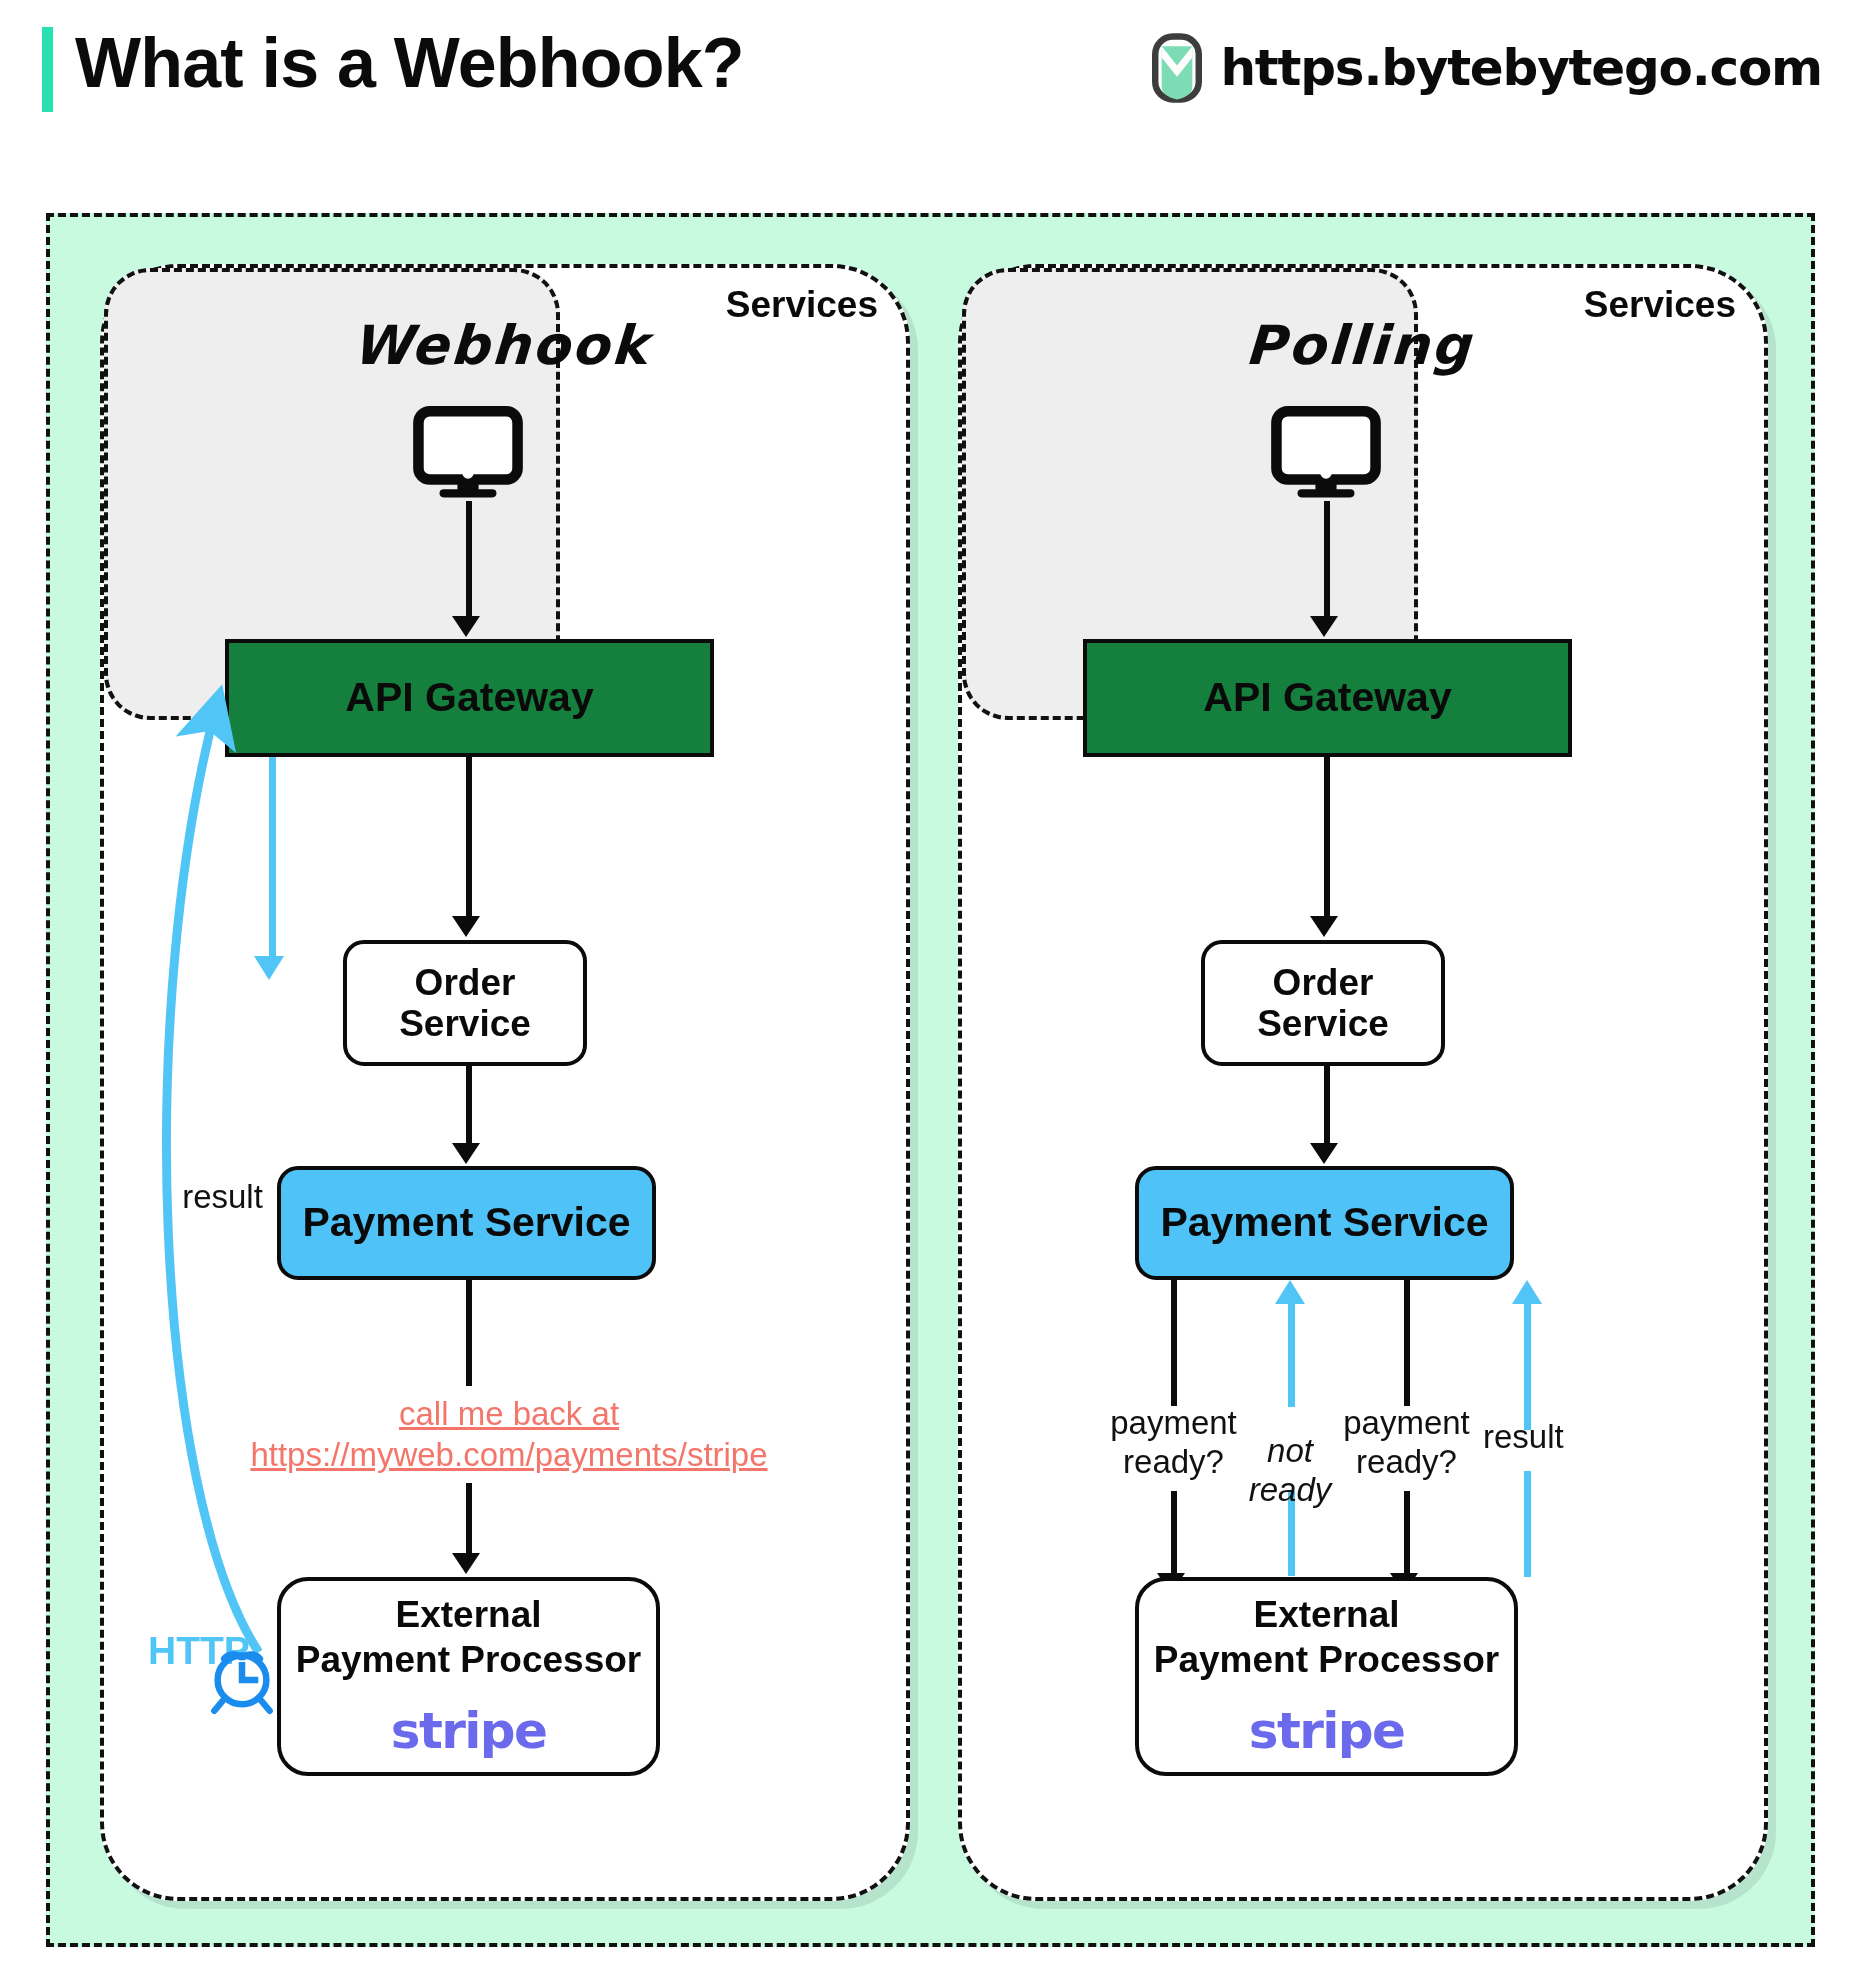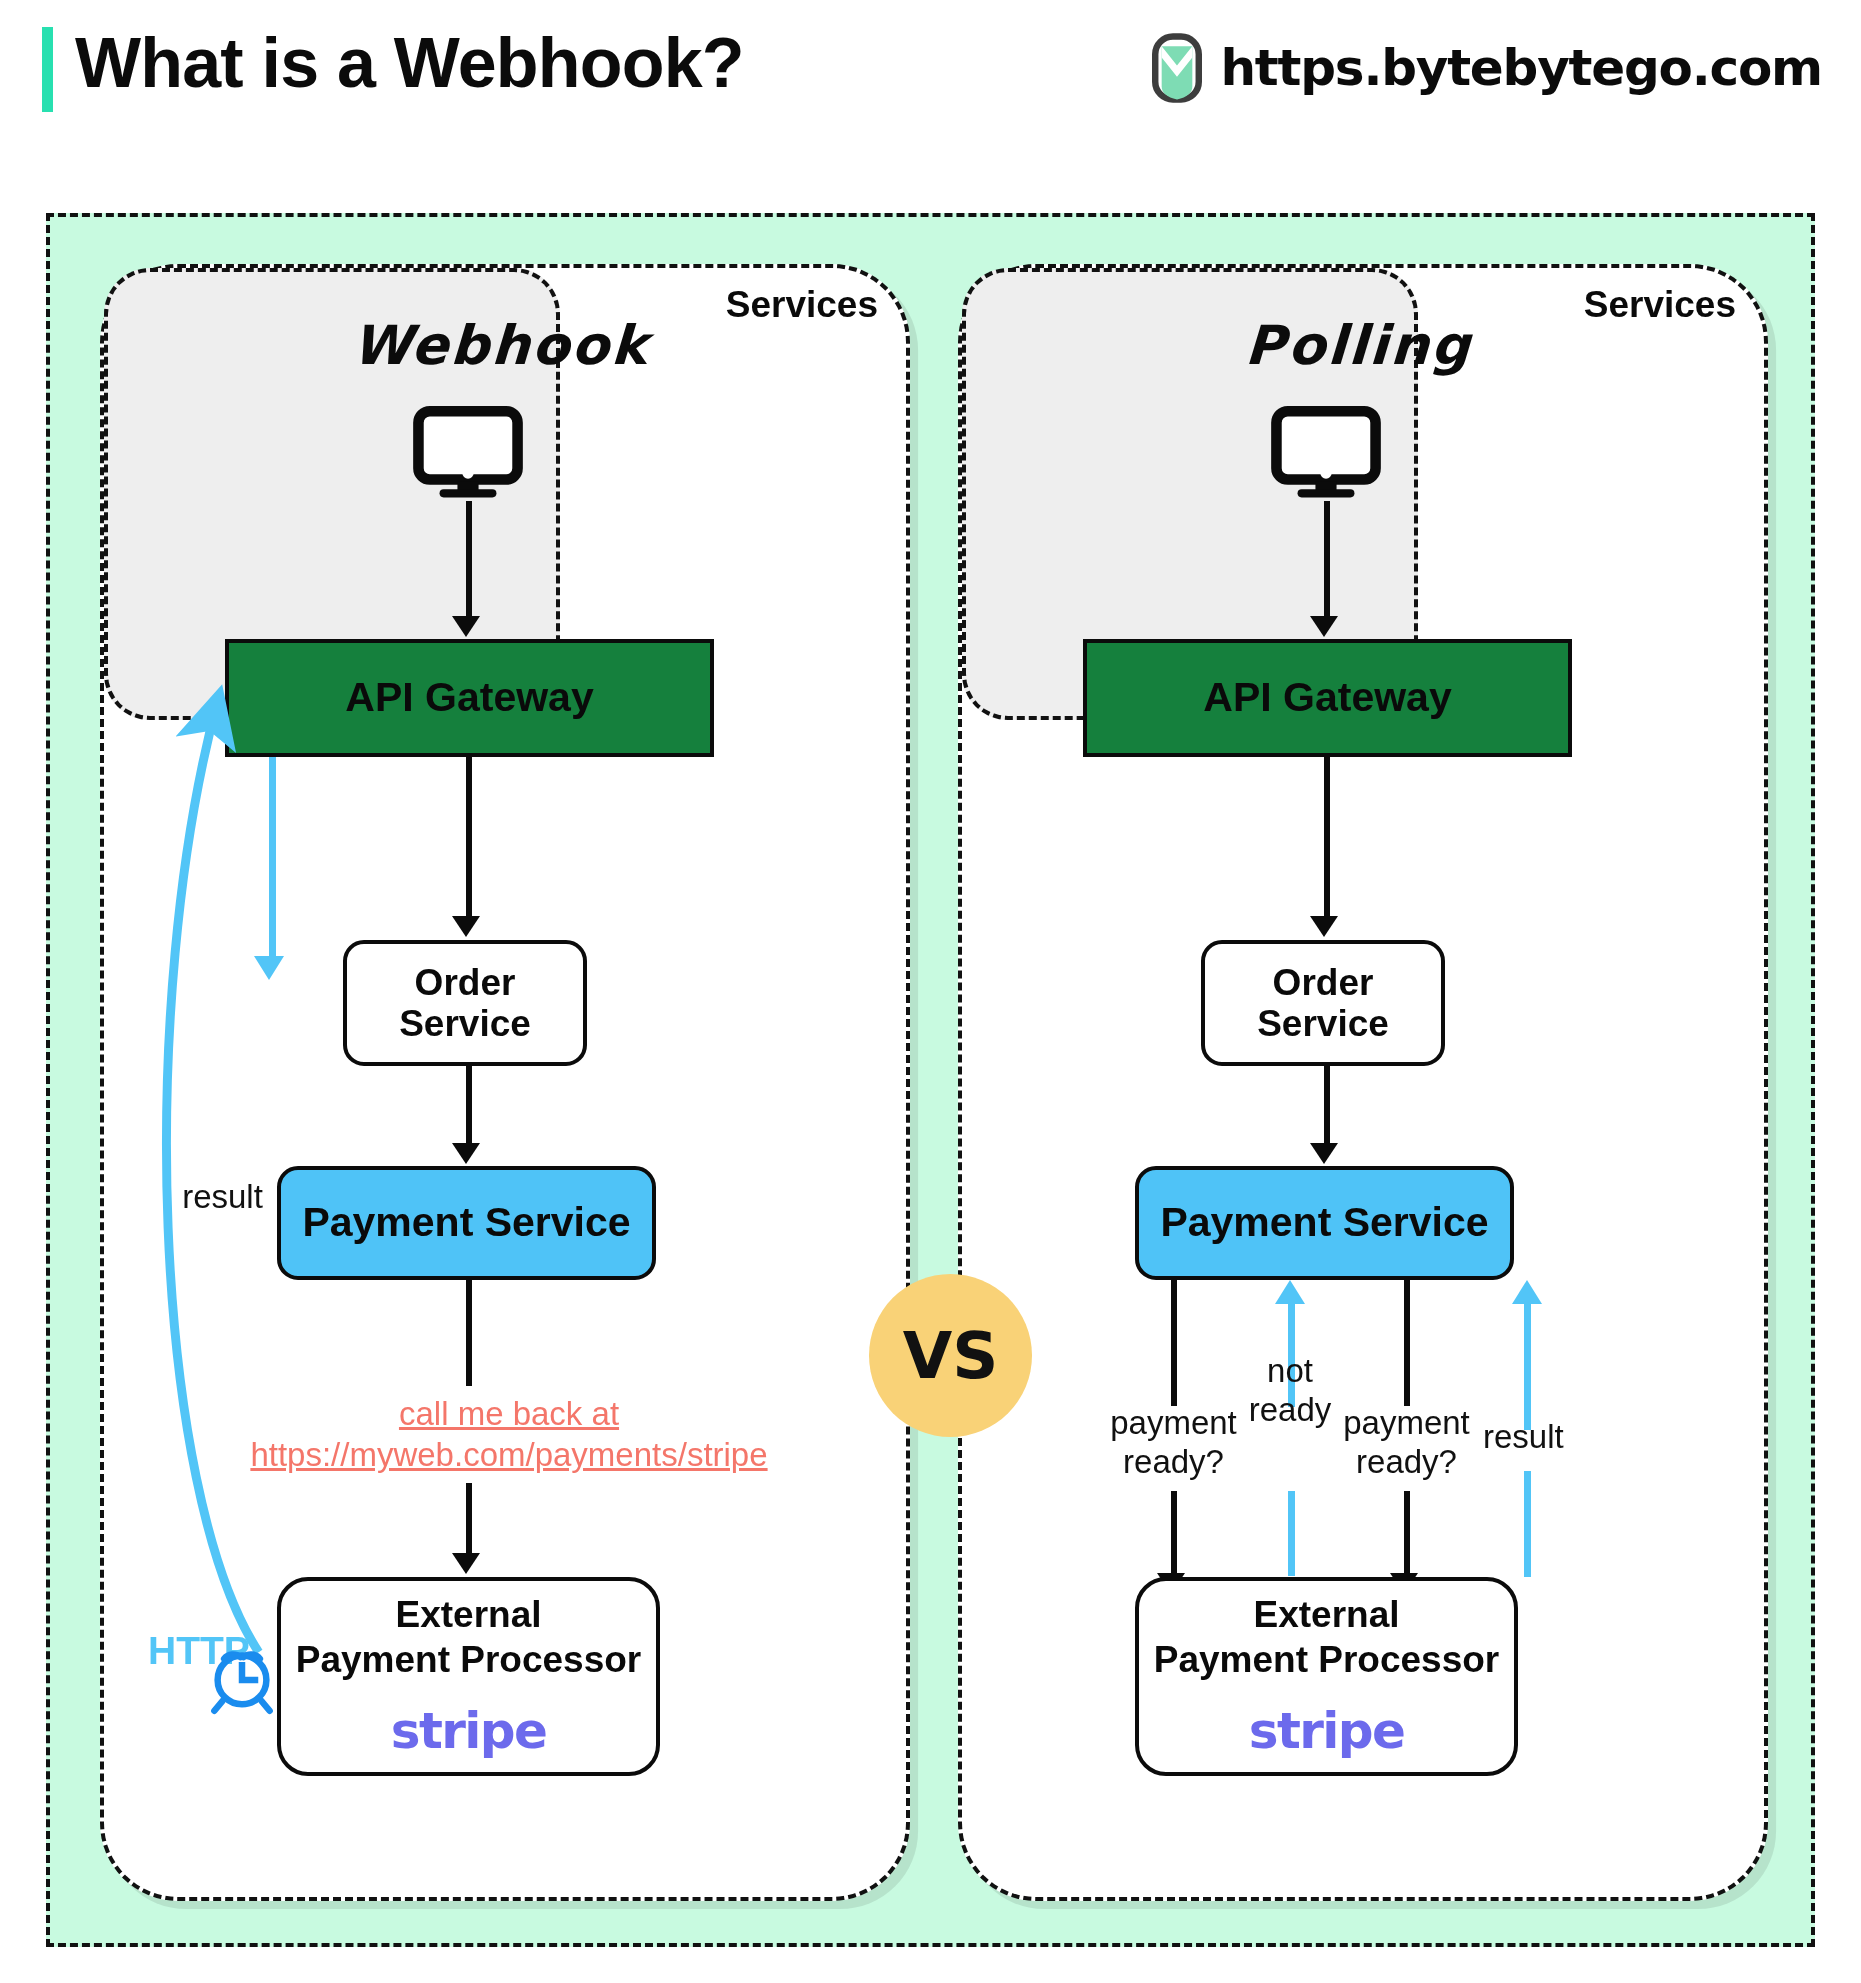--- a/index.html
+++ b/index.html
@@ -287,21 +287,21 @@
       <div class="vline" style="left:209px;top:1223px;height:85px;"></div>
       <div class="arrowhead-down" style="left:195px;top:1305px;"></div>
       <div class="edge-label" style="left:124px;top:1136px;width:175px;">
         <div>payment</div>
         <div>ready?</div>
       </div>
 
       <div class="vline-blue" style="left:326px;top:1036px;height:103px;"></div>
       <div class="arrowhead-up-blue" style="left:313px;top:1012px;"></div>
       <div class="vline-blue" style="left:326px;top:1223px;height:85px;"></div>
-      <div class="edge-label" style="left:269px;top:1084px;width:118px;">
+      <div class="edge-label" style="left:269px;top:1164px;width:118px;font-style:italic;">
         <div>not</div>
         <div>ready</div>
       </div>
 
       <div class="vline" style="left:442px;top:1012px;height:126px;"></div>
       <div class="vline" style="left:442px;top:1223px;height:85px;"></div>
       <div class="arrowhead-down" style="left:428px;top:1305px;"></div>
       <div class="edge-label" style="left:357px;top:1136px;width:175px;">
         <div>payment</div>
         <div>ready?</div>
@@ -312,17 +312,16 @@
       <div class="vline-blue" style="left:562px;top:1203px;height:106px;"></div>
       <div class="edge-label" style="left:521px;top:1150px;width:147px;text-align:left;">result</div>
 
       <div class="node ext-proc" style="left:173px;top:1309px;">
         <span>External</span>
         <span>Payment Processor</span>
         <span class="stripe-word">stripe</span>
       </div>
     </div>
 
-    <div class="vs-badge">VS</div>
   </div>
 
 </div>
 
 
 </body></html>

